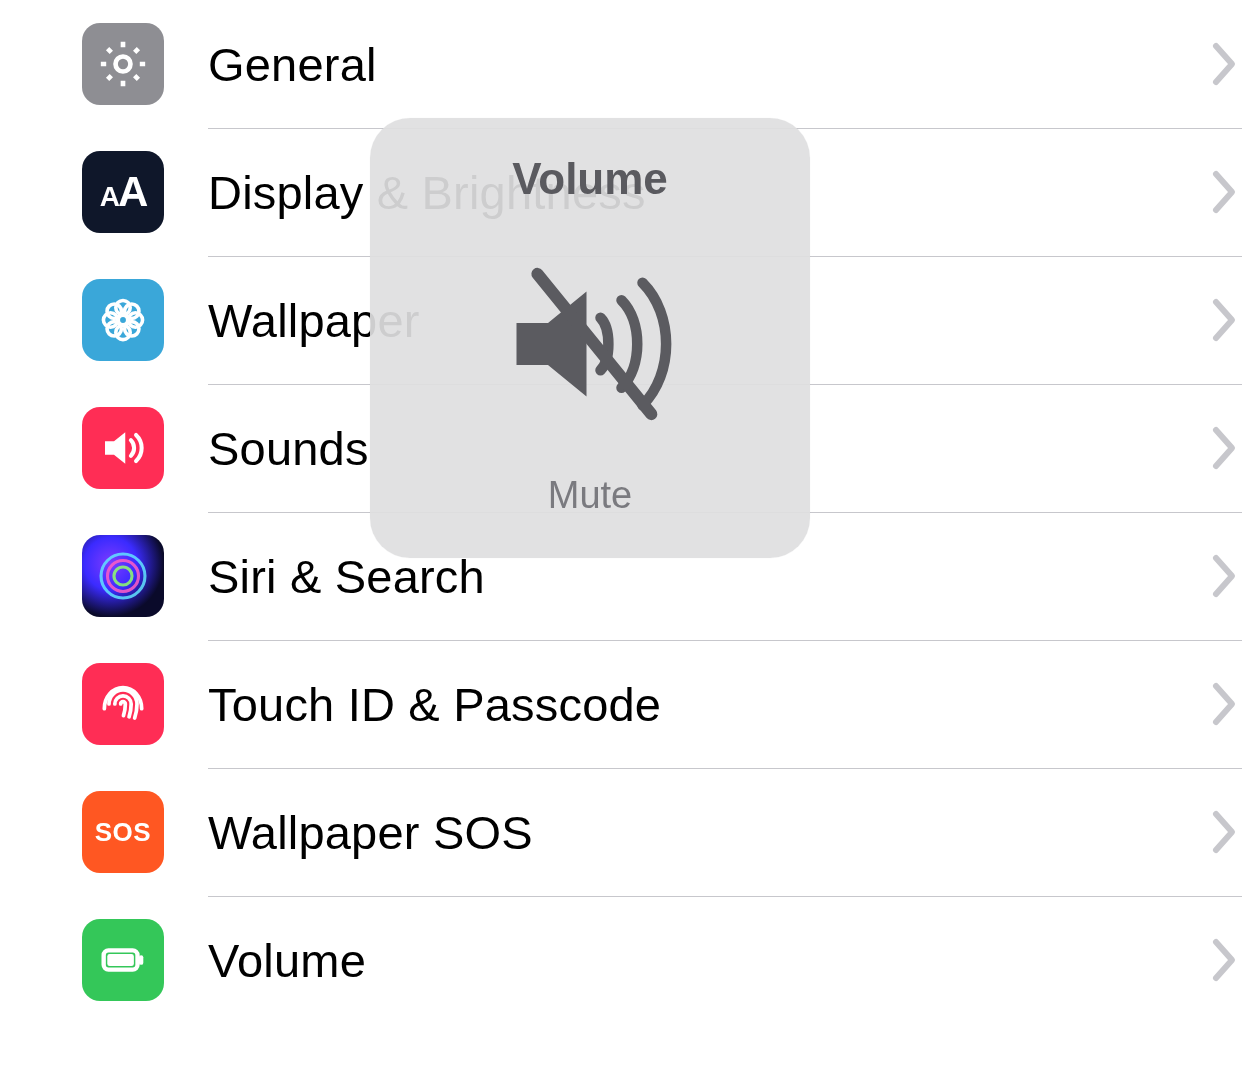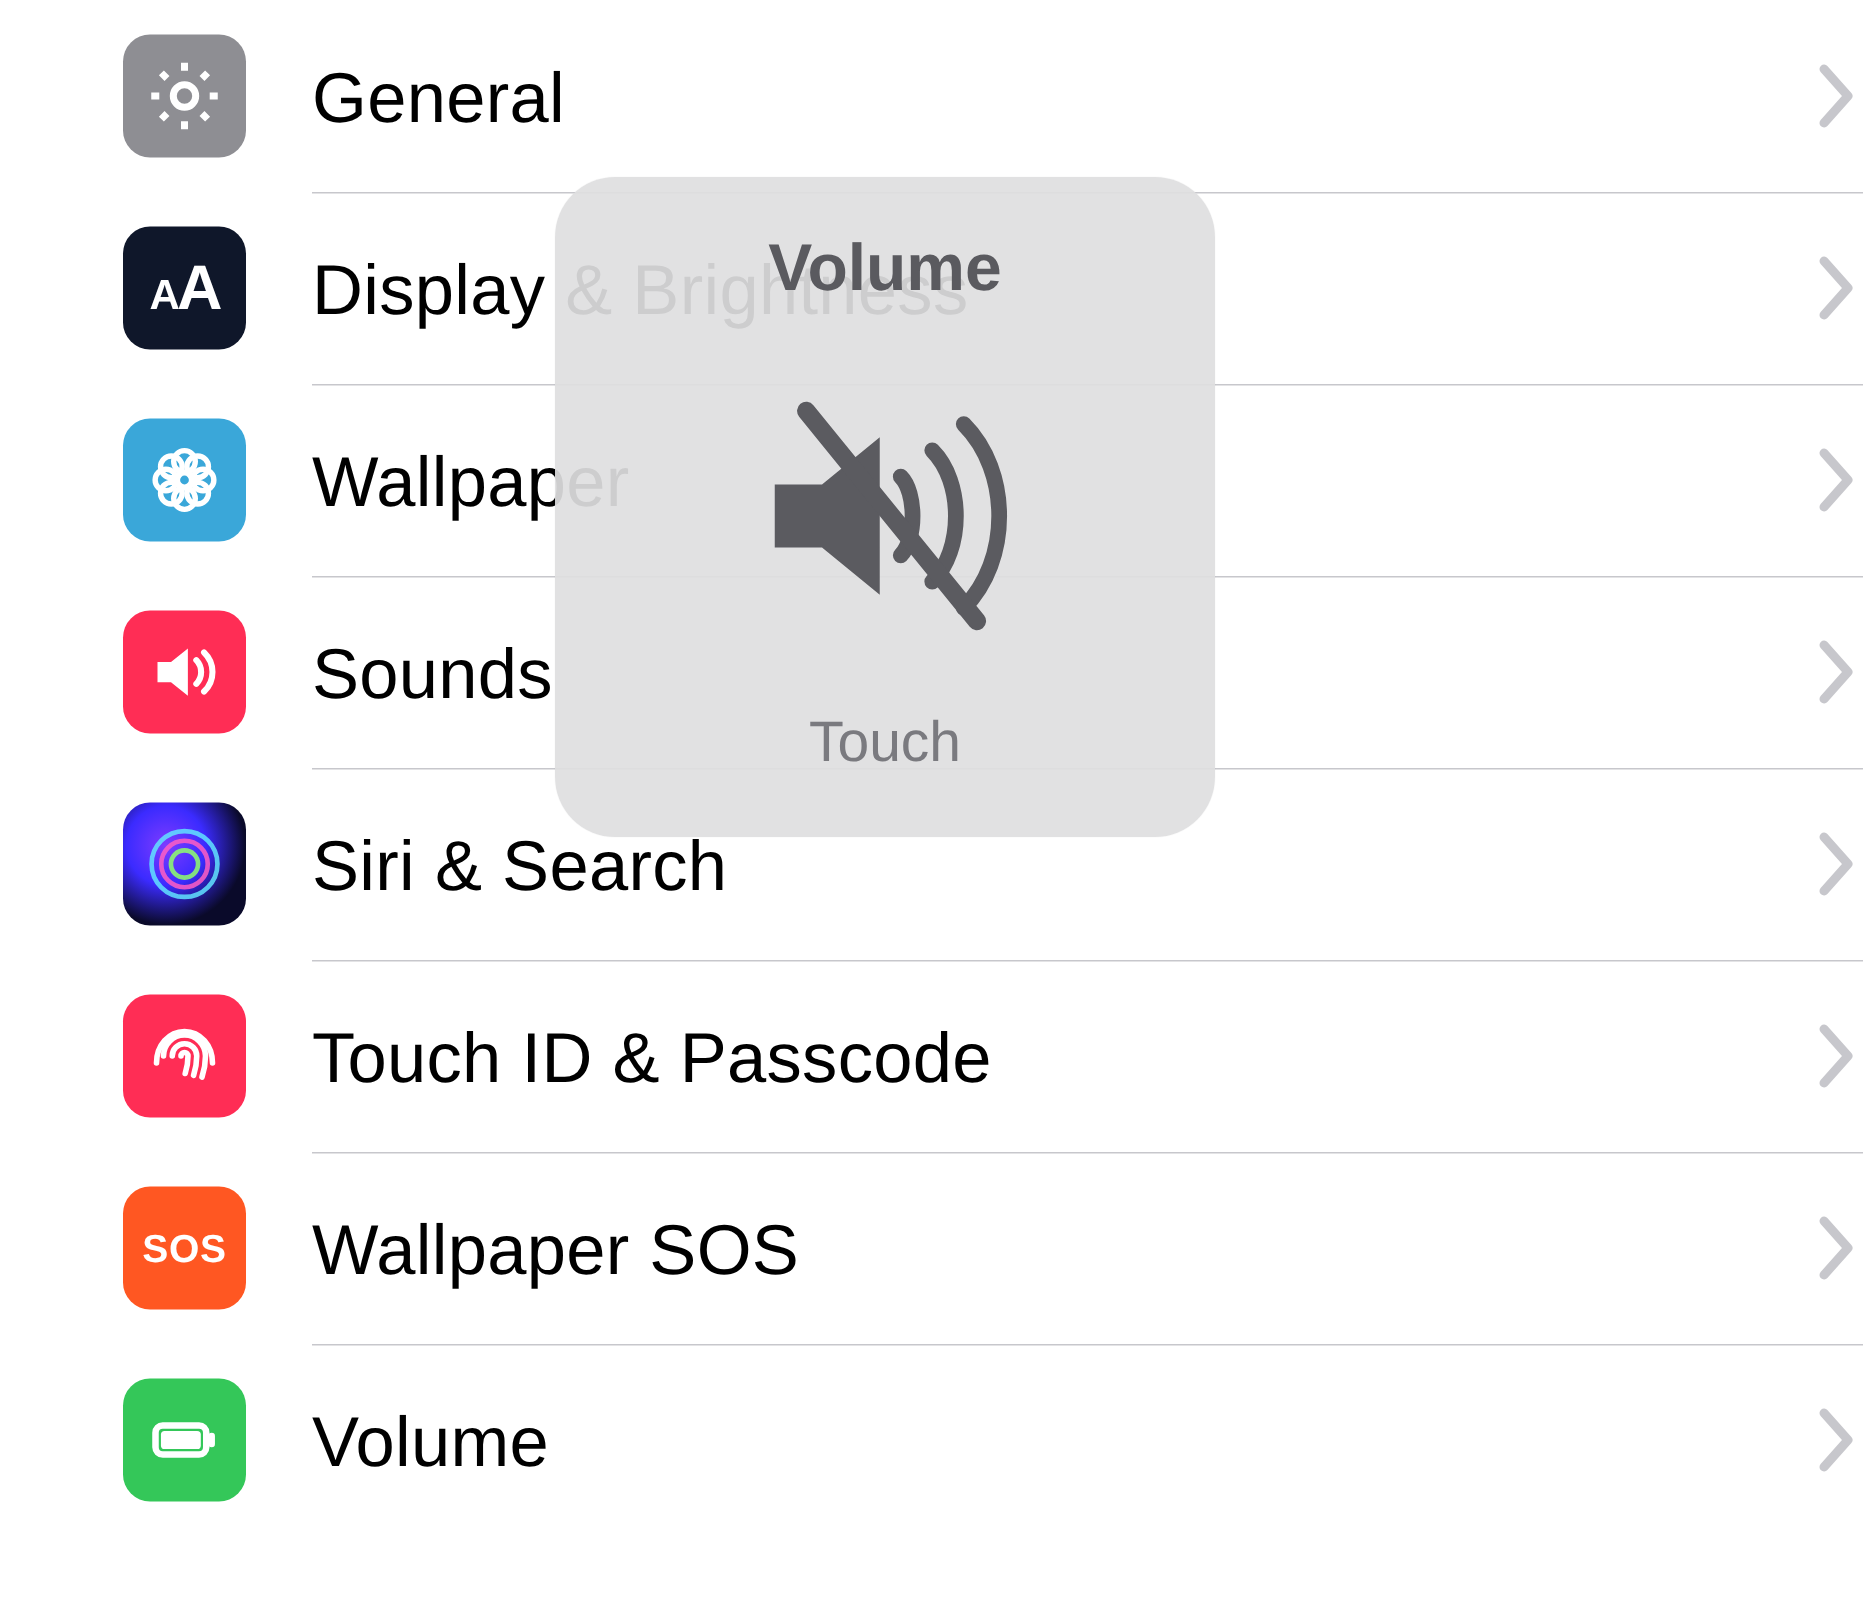--- a/index.html
+++ b/index.html
@@ -256,14 +256,14 @@
   <div class="hud-title">Volume</div>
   <div class="hud-icon">
     <svg width="210" height="190" viewBox="0 0 120 100">
       <path d="M18 38h18l22-18v60l-22-18H18z" fill="#5b5b60"></path>
       <path d="M66 35c6 6 6 24 0 30" fill="none" stroke="#5b5b60" stroke-width="6" stroke-linecap="round"></path>
       <path d="M78 25c12 12 12 38 0 50" fill="none" stroke="#5b5b60" stroke-width="6" stroke-linecap="round"></path>
       <path d="M90 15c18 18 18 52 0 70" fill="none" stroke="#5b5b60" stroke-width="6" stroke-linecap="round"></path>
       <line x1="30" y1="10" x2="95" y2="90" stroke="#5b5b60" stroke-width="7" stroke-linecap="round"></line>
     </svg>
   </div>
-  <div class="hud-sub">Touch</div>
+  <div class="hud-sub">Mute</div>
 </div>
 
 </body></html>

